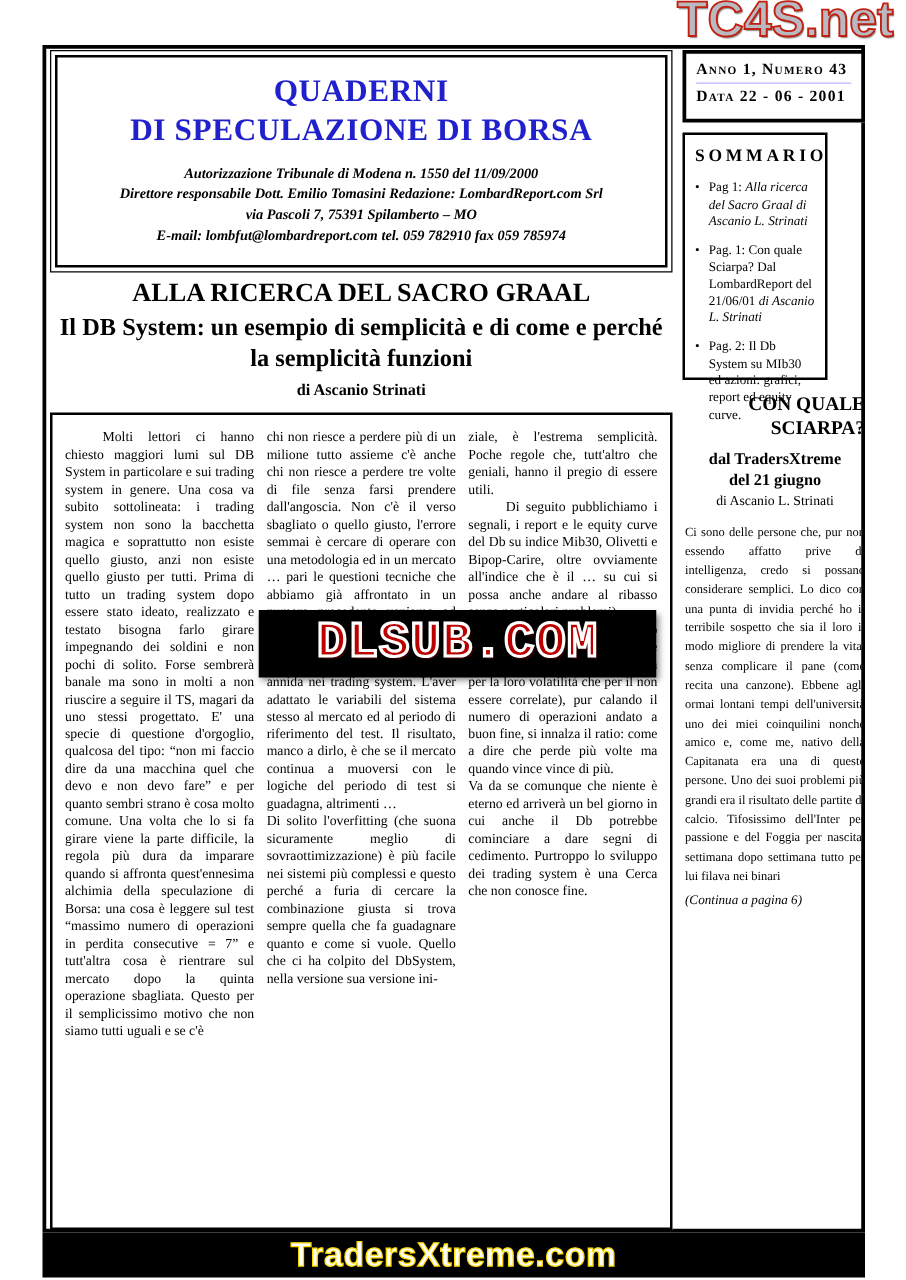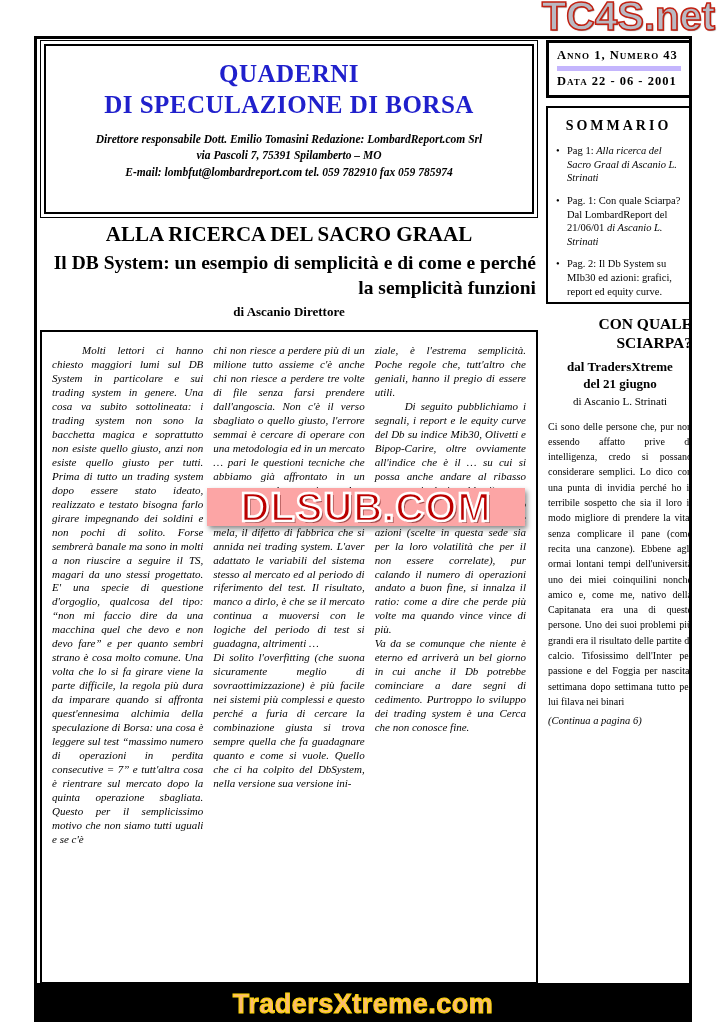--- a/index.html
+++ b/index.html
@@ -16,75 +16,76 @@
   .masthead{position:absolute;left:40px;top:40px;width:498px;height:178px;border:1px solid #000;
             padding:3px;box-sizing:border-box;background:#fff;}
   .masthead-inner{border:2px solid #000;width:100%;height:100%;box-sizing:border-box;
                   text-align:center;padding-top:12px;}
   .mast-title{color:#2020cc;font-weight:bold;font-size:25px;line-height:1.25;letter-spacing:.5px;}
   .mast-info{margin-top:10px;font-size:11.5px;font-weight:bold;font-style:italic;line-height:1.45;}
   
   .issue-box{position:absolute;left:546px;top:40px;width:146px;height:58px;border:3px solid #000;
              box-sizing:border-box;padding:5px 8px 0 8px;font-weight:bold;font-size:12.5px;
              font-variant:small-caps;letter-spacing:1px;background:#fff;}
-  .issue-box .row1{border-bottom:5px solid #c4b5fd;padding-bottom:3px;margin-bottom:3px;}
+  .issue-box .row1{border-bottom:1px solid #c4b5fd;padding-bottom:3px;margin-bottom:3px;}
   
-  .sommario{position:absolute;left:546px;top:106px;width:145px;height:198px;border:2px solid #000;
+  .sommario{position:absolute;left:546px;top:106px;width:116px;height:198px;border:2px solid #000;
             box-sizing:border-box;padding:10px 8px 0 8px;background:#fff;}
   .som-title{text-align:center;font-weight:bold;font-size:14px;letter-spacing:3px;margin-bottom:10px;}
   .som-item{display:flex;font-size:10.5px;line-height:1.3;margin-bottom:9px;}
   .som-bullet{width:11px;flex:none;}
   .som-text{text-align:left;}
   .it{font-style:italic;}
   
   .headline{position:absolute;left:42px;top:222px;width:494px;text-align:center;}
   .headline .h1{font-weight:bold;font-size:21px;margin-bottom:3px;}
-  .headline .h2{font-weight:bold;font-size:19.5px;line-height:1.3;text-align:right;}
+  .headline .h2{font-weight:bold;font-size:19.5px;line-height:1.3;}
   .headline .byline{font-weight:bold;font-size:13px;margin-top:3px;}
   
   .article-box{position:absolute;left:40px;top:330px;width:498px;height:654px;border:2px solid #000;
                box-sizing:border-box;padding:12px 10px;display:flex;gap:10px;background:#fff;}
-  .col{flex:1;font-style:italic;font-size:11px;line-height:1.27;text-align:justify;}
+  .col{flex:1;font-size:11px;line-height:1.27;text-align:justify;}
   .col p{margin:0;}
   .col p.indent{text-indent:30px;}
   
-  .dlsub{position:absolute;left:165px;top:156px;width:318px;height:38px;background:#fca5a5;
+  .dlsub{position:absolute;left:165px;top:156px;width:318px;height:54px;background:#000000;
          display:flex;align-items:center;justify-content:center;box-shadow:2px 3px 5px rgba(0,0,0,.45);
-         font-family:Liberation Sans, sans-serif;font-weight:bold;font-size:40px;color:#bb0000;
+         font-family:Liberation Mono, monospace;font-weight:bold;font-size:40px;color:#bb0000;
          -webkit-text-stroke:2.5px #fff;text-shadow:2px 2px 0 rgba(90,0,0,.55);letter-spacing:1px;
          font-style:normal;}
   
   .sciarpa{position:absolute;left:548px;top:314px;width:144px;}
   .sci-title{text-align:right;font-weight:bold;font-size:15.5px;line-height:1.25;margin-bottom:6px;}
   .sci-sub{text-align:center;font-weight:bold;font-size:13px;line-height:1.3;}
   .sci-by{text-align:center;font-size:11px;margin-top:2px;margin-bottom:12px;}
   .sci-body{font-size:10px;line-height:1.53;text-align:justify;}
   .sci-cont{font-style:italic;font-size:10.5px;margin-top:6px;}
   
   .bottom-strip{position:absolute;left:34px;top:986px;width:658px;height:36px;background:#000;
                 display:flex;align-items:center;justify-content:center;}
   .bottom-strip .txt{font-family:"Liberation Sans",sans-serif;font-weight:bold;font-size:27px;
-                     color:#fdba74;-webkit-text-stroke:1px #ffd900;letter-spacing:.5px;}
+                     color:#ffffff;-webkit-text-stroke:1px #ffd900;letter-spacing:.5px;}
 </style>
 </head>
 <body>
 
 <div class="page">
 
   <div class="tc4s">TC4S.net</div>
 
   <div class="frame"></div>
 
   <div class="masthead">
     <div class="masthead-inner">
       <div class="mast-title">
         <div>QUADERNI</div>
         <div>DI SPECULAZIONE DI BORSA</div>
       </div>
       <div class="mast-info">
+        <div>Autorizzazione Tribunale di Modena n. 1550 del 11/09/2000</div>
         <div>Direttore responsabile Dott. Emilio Tomasini Redazione: LombardReport.com Srl</div>
         <div>via Pascoli 7, 75391 Spilamberto – MO</div>
         <div>E-mail: lombfut@lombardreport.com    tel. 059 782910  fax 059 785974</div>
       </div>
     </div>
   </div>
 
   <div class="issue-box">
     <div class="row1">Anno 1, Numero 43</div>
     <div class="row2">Data 22 - 06 - 2001</div>
@@ -105,21 +106,21 @@
 
     <div class="som-item">
       <span class="som-bullet">•</span>
       <span class="som-text"><span>Pag. 2: </span><span>Il Db System su MIb30 ed azioni: grafici, report  ed equity curve.</span></span>
     </div>
   </div>
 
   <div class="headline">
     <div class="h1">ALLA RICERCA DEL SACRO GRAAL</div>
     <div class="h2">Il DB System: un esempio di semplicità e di come  e perché la semplicità funzioni</div>
-    <div class="byline">di Ascanio Direttore</div>
+    <div class="byline">di Ascanio Strinati</div>
   </div>
 
   <div class="article-box">
     <div class="col">
       <p class="indent">Molti lettori ci hanno chiesto maggiori lumi sul DB System in particolare e sui trading system in genere. Una cosa va subito sottolineata: i trading system non sono la bacchetta magica e soprattutto non esiste quello giusto, anzi non esiste quello giusto per tutti.  Prima di tutto un trading system dopo essere stato ideato, realizzato e testato bisogna farlo girare impegnando dei soldini e non pochi di solito. Forse sembrerà banale ma sono in molti a non riuscire a seguire il TS, magari da uno stessi progettato.  E' una specie di questione d'orgoglio, qualcosa del tipo: “non mi faccio dire da una macchina quel che devo e non devo fare” e per quanto sembri strano è cosa molto comune.  Una volta che lo si fa girare viene la parte difficile, la regola più dura da imparare quando si affronta quest'ennesima alchimia della speculazione di Borsa: una cosa è leggere sul test “massimo numero di operazioni in perdita consecutive = 7” e tutt'altra cosa è rientrare sul mercato dopo la quinta operazione sbagliata. Questo per il semplicissimo motivo che non siamo tutti uguali e se c'è</p>
     </div>
     <div class="col">
       <p>chi non riesce a perdere più di un milione tutto assieme c'è anche chi non riesce a perdere tre volte di file senza farsi prendere dall'angoscia. Non c'è il verso sbagliato o quello giusto, l'errore semmai è cercare di operare con una metodologia ed in un mercato … pari le questioni tecniche che abbiamo già affrontato in un numero precedente veniamo ad un problema semplice semplice: l'ottimizzazione. E' il baco nella mela, il difetto di fabbrica che si annida nei trading system. L'aver adattato le variabili del sistema stesso al mercato ed al periodo di riferimento del test. Il risultato, manco a dirlo, è che se il mercato continua a muoversi con le logiche del periodo di test si guadagna, altrimenti …</p>
       <p>Di solito l'overfitting (che suona sicuramente meglio di  sovraottimizzazione) è più facile nei sistemi più complessi e questo perché a furia di cercare la combinazione giusta si trova sempre quella che fa guadagnare quanto e come si vuole. Quello che ci ha colpito del DbSystem, nella versione sua versione ini-</p>
     </div>

